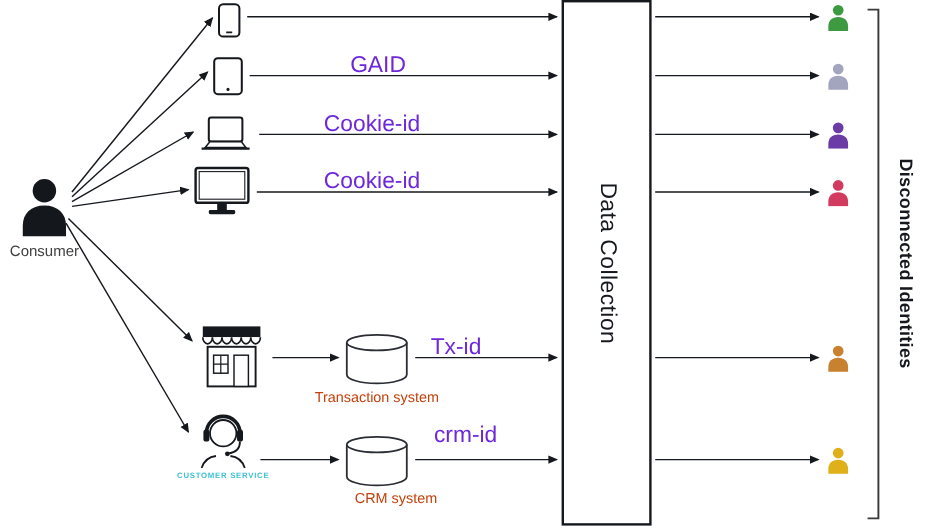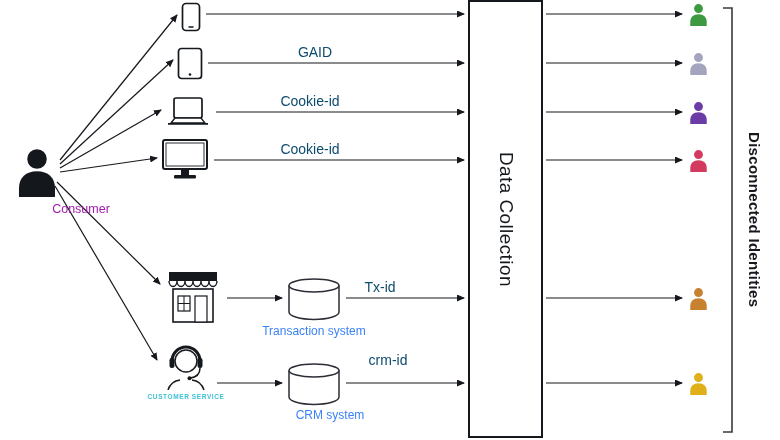--- a/index.html
+++ b/index.html
@@ -1,21 +1,21 @@
 <!DOCTYPE html>
 <html><head>
 <meta charset="utf-8">
 <style>
   * { margin:0; padding:0; box-sizing:border-box; }
   html,body { background:#ffffff; font-family:"Liberation Sans", sans-serif; }
   .canvas { position:relative; width:780px; height:440px; background:#fff; overflow:hidden; }
   .abs { position:absolute; }
-  .id-label { position:absolute; transform:translateX(-50%); font-size:14px; color:#0c4a6e; white-space:nowrap; }
-  .sys-label { position:absolute; transform:translateX(-50%); font-size:12px; color:#3b82f6; white-space:nowrap; }
-  .consumer-label { position:absolute; transform:translateX(-50%); font-size:12.5px; color:#a21caf; white-space:nowrap;margin-left:44px; }
+  .id-label { position:absolute; transform:translateX(-50%); font-size:19px; color:#6d28d9; white-space:nowrap; }
+  .sys-label { position:absolute; transform:translateX(-50%); font-size:12px; color:#c2410c; white-space:nowrap; }
+  .consumer-label { position:absolute; transform:translateX(-50%); font-size:12.5px; color:#404040; white-space:nowrap; }
   .cs-caption { position:absolute; transform:translateX(-50%); font-size:6.5px; font-weight:700; letter-spacing:.6px; white-space:nowrap; }
   .collector { position:absolute; left:468px; top:0px; width:75px; height:438px; background:#fff;
                border:2px solid #15181d; display:flex; align-items:center; justify-content:center; }
   .collector span { writing-mode:vertical-rl; font-size:19px; font-weight:500; color:#15181d; letter-spacing:.4px; }
   .bracket-label-wrap { position:absolute; left:746px; top:0; height:440px; display:flex; align-items:center; }
   .bracket-label-wrap span { writing-mode:vertical-rl; font-size:15px; font-weight:600; color:#15181d; letter-spacing:.3px; }
   svg.icon { position:absolute; }
 </style>
 </head>
 <body>

